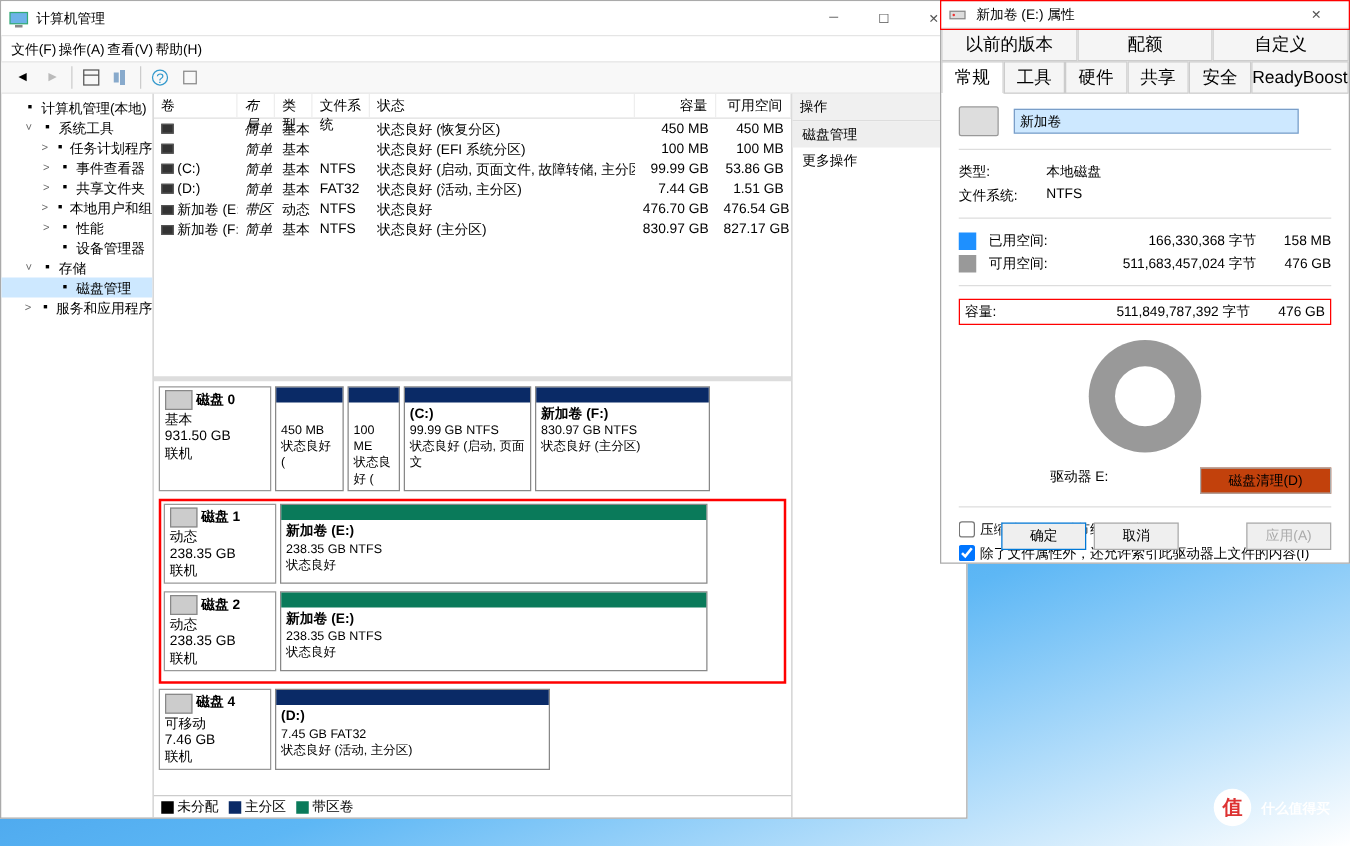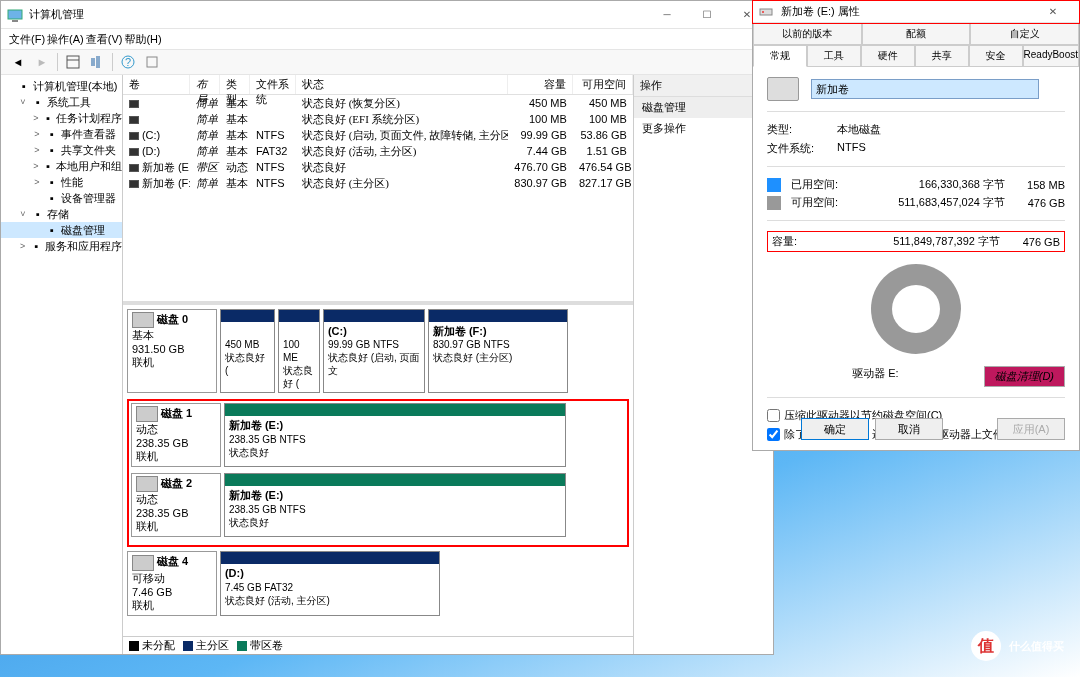--- a/index.html
+++ b/index.html
@@ -23,21 +23,21 @@
 .tw { display: inline-block; width: 12px; text-align: center; color: #666; font-size: 9px; }
 .tnode.sel { background: #cde8ff; }
 .tico { width: 14px; height: 14px; margin: 0 2px; display: inline-flex; align-items: center; justify-content: center; }
 
 #center { flex: 1; display: flex; flex-direction: column; border-right: 1px solid #ccc; }
 #volumetable { height: 230px; border-bottom: 4px solid #ddd; overflow: hidden; }
 #vthead { display: flex; background: #fff; border-bottom: 1px solid #e0e0e0; height: 20px; }
 #vthead > div { padding: 2px 6px; border-right: 1px solid #eee; }
 .vrow { display: flex; height: 16px; align-items: center; }
 .vrow > div { padding: 0 6px; white-space: nowrap; overflow: hidden; }
-.c-vol { width: 67px; } .c-lay { width: 30px; font-style: italic; } .c-type { width: 30px; } .c-fs { width: 46px; } .c-stat { width: 212px; font-family: Liberation Serif, serif; } .c-cap { width: 65px; text-align: right; } .c-free { width: 60px; text-align: right; }
+.c-vol { width: 67px; } .c-lay { width: 30px; font-style: italic; } .c-type { width: 30px; } .c-fs { width: 46px; } .c-stat { width: 212px; } .c-cap { width: 65px; text-align: right; } .c-free { width: 60px; text-align: right; }
 .vico { width:10px; height:8px; background:#333; border:1px solid #555; display:inline-block; margin-right:3px; vertical-align:middle; }
 
 #graphical { flex: 1; overflow: hidden; padding: 4px; }
 .diskrow { display: flex; margin-bottom: 6px; }
 .diskinfo { width: 90px; border: 1px solid #999; padding: 2px 4px; background: #fff; }
 .diskinfo .dico { width:22px; height:16px; background:#ccc; border:1px solid #888; display:inline-block; vertical-align:middle; }
 .diskinfo .dname { font-weight: bold; }
 .parts { flex: 1; display: flex; gap: 3px; margin-left: 3px; }
 .part { border: 1px solid #888; background:#fff; display:flex; flex-direction:column; }
 .part .bar { height: 12px; }
@@ -50,38 +50,38 @@
 
 #actions { width: 160px; }
 #actions .ahdr { background:#f0f0f0; padding:3px 6px; border-bottom:1px solid #ddd; }
 #actions .aitem { padding:3px 8px; display:flex; align-items:center; justify-content:space-between; }
 #actions .asel { background:#eee; }
 
 
 #props { left: 752px; top: 0; width: 328px; height: 451px; }
 #props .titlebar { height: 22px; justify-content: center; }
 #props .tabsrow { display:flex; }
-#props .tab { flex:1; text-align:center; padding:3px 0; background:#f5f5f5; border:1px solid #ccc; font-size:10px; }
+#props .tab { flex:1; text-align:center; padding:3px 0; background:#f5f5f5; border:1px solid #ccc; font-size:14px; }
 #props .tab.active { background:#fff; border-bottom:1px solid #fff; }
 #props .content { padding: 10px 14px; }
 #props .driveico { width:32px; height:24px; background:#ddd; border:1px solid #999; border-radius:2px; display:inline-block; vertical-align:middle;}
 #props input.namefield { width:228px; height:20px; border:1px solid #7a9ec8; background:#cde8ff; padding:0 4px; }
 #props hr { margin:10px 0; border:none; border-top:1px solid #ddd;}
 #props .kv { display:flex; margin:4px 0; }
 #props .kv .k { width:70px; }
 #props .sp { display:flex; align-items:center; margin:3px 0; gap:10px; }
 #props .sw { width:14px; height:14px; }
 #props .sw.used { background:#1e90ff; } .sw.free { background:#999; }
 #props .sval { flex:1; text-align:right; }
 #props .sunit { width:50px; text-align:right; }
 #props .caprow { border:1px solid red; padding:2px 4px; }
 #props .pie { width:90px; height:90px; border-radius:50%; background:#999; margin:12px auto; position:relative; }
 #props .pie::after { content:''; position:absolute; width:48px; height:48px; border-radius:50%; background:#fff; top:21px; left:21px; }
 #props .drvlbl { text-align:center; }
-#props .diskbtn { float:right; padding:2px 10px; border:1px solid #aaa; background:#be185d;font-style:italic; }
+#props .diskbtn { float:right; padding:2px 22px; border:1px solid #aaa; background:#c2410c; }
 #props .chk { margin:4px 0; display:flex; align-items:center; gap:4px; }
 #props .dlgbtns { position:absolute; bottom:10px; right:14px; display:flex; gap:6px; }
 #props .dlgbtn { width:68px; height:22px; border:1px solid #aaa; background:#efefef; text-align:center; line-height:20px; }
 #props .dlgbtn.ok { border-color:#0078d7; }
 #props .dlgbtn.dis { color:#aaa;margin-left:48px; }
 #props .titlebar { outline: 1px solid red; }
 
 #watermark { position:absolute; right:16px; bottom:16px; display:flex; align-items:center; gap:8px; color:#fff; font-weight:bold; font-size:18px; }
 #watermark .circ { width:30px; height:30px; border-radius:50%; background:#fff; color:#d33; display:flex; align-items:center; justify-content:center; font-size:16px; }
 </style>

